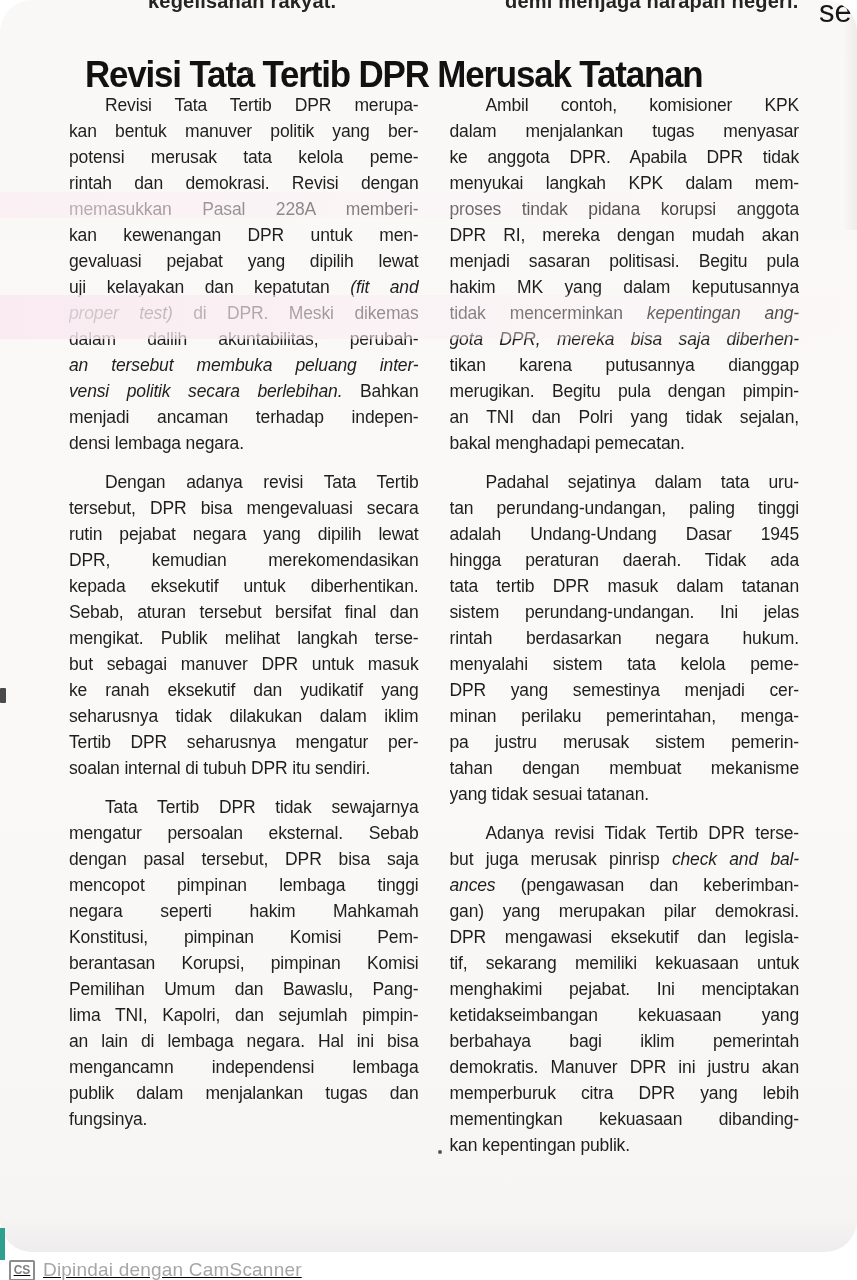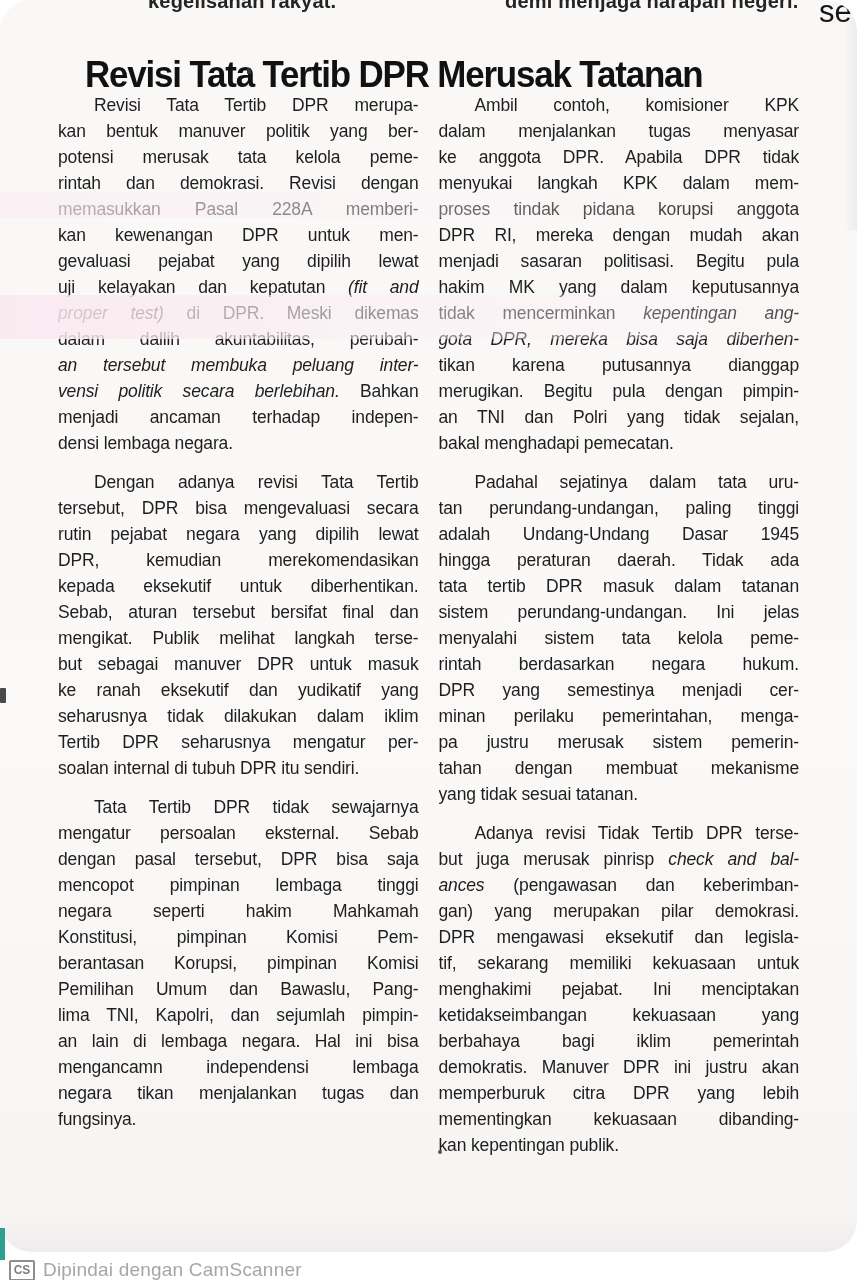--- a/index.html
+++ b/index.html
@@ -14,40 +14,40 @@
   .hdr-left{position:absolute;left:148px;top:-10px;font-size:20px;font-weight:bold;letter-spacing:.2px;}
   .hdr-right{position:absolute;left:505px;top:-10px;font-size:20px;font-weight:bold;letter-spacing:.2px;}
   .hdr-corner{position:absolute;left:819px;top:-6px;height:40px;overflow:visible;font-size:31px;color:#161616;}
   
   .headline{position:absolute;left:85px;top:30px;width:700px;
             font-size:36px;font-weight:bold;letter-spacing:-1.2px;color:#111;
             transform:scaleX(.97);transform-origin:left;white-space:nowrap;}
   
   .cols{position:absolute;left:58px;top:92px;width:741px;display:flex;gap:20px;color:#1e1e1e;}
   .col{width:365px;}
-  .para{margin:0 0 13px 0;}
+  .para{margin:0 0 13px 11px;}
   .line{font-size:17.5px;line-height:26px;height:26px;letter-spacing:-.15px;
         text-align:justify;text-align-last:justify;overflow:hidden;white-space:nowrap;}
   .line.last{text-align-last:left;}
   .line.first{text-indent:36px;}
   .it{font-style:italic;}
   
   .band{position:absolute;left:0;right:0;pointer-events:none;}
   .band1{top:192px;height:26px;background:linear-gradient(90deg,rgba(250,238,243,.75),rgba(250,240,244,.35) 55%,rgba(250,240,244,0));}
   .band2{top:295px;height:44px;background:linear-gradient(90deg,rgba(249,233,240,.9),rgba(250,238,243,.5) 50%,rgba(250,242,245,.15));}
   .edge-shade{position:absolute;top:0;right:0;width:14px;height:230px;
               background:linear-gradient(90deg,rgba(0,0,0,0),rgba(0,0,0,.05));pointer-events:none;}
   .mark{position:absolute;pointer-events:none;}
   .mark-edge1{left:0;top:688px;width:6px;height:15px;background:#4a4a4a;border-radius:1px;}
   .mark-teal{left:0;top:1228px;width:5px;height:36px;background:#2fa08e;}
   .mark-dot{left:438px;top:1150px;width:4px;height:4px;background:#555;border-radius:50%;}
   .mark-title{left:247px;top:68px;width:4px;height:6px;background:#333;border-radius:1px;}
   
   .cam-bar{position:absolute;left:0;bottom:0;right:0;height:20px;background:#ffffff;
-           display:flex;align-items:center;}
+           display:flex;align-items:center;text-decoration:underline;}
   .cs-badge{margin-left:9px;width:22px;height:17px;border:2px solid #8d8d8d;border-radius:2px;
             color:#7f7f7f;font-size:12px;font-weight:bold;display:flex;align-items:center;
             justify-content:center;letter-spacing:0;background:#fff;}
   .cam-text{margin-left:8px;font-size:19px;color:#a6a6a6;letter-spacing:.2px;}
 </style>
 </head>
 <body>
 
 <div class="screen">
   <div class="paper">
@@ -97,21 +97,21 @@
             <div class="line"><span>mengatur persoalan eksternal. Sebab</span></div>
             <div class="line"><span>dengan pasal tersebut, DPR bisa saja</span></div>
             <div class="line"><span>mencopot pimpinan lembaga tinggi</span></div>
             <div class="line"><span>negara seperti hakim Mahkamah</span></div>
             <div class="line"><span>Konstitusi, pimpinan Komisi Pem-</span></div>
             <div class="line"><span>berantasan Korupsi, pimpinan Komisi</span></div>
             <div class="line"><span>Pemilihan Umum dan Bawaslu, Pang-</span></div>
             <div class="line"><span>lima TNI, Kapolri, dan sejumlah pimpin-</span></div>
             <div class="line"><span>an lain di lembaga negara. Hal ini bisa</span></div>
             <div class="line"><span>mengancamn independensi lembaga</span></div>
-            <div class="line"><span>negara tikan menjalankan tugas dan</span></div>
+            <div class="line"><span>publik dalam menjalankan tugas dan</span></div>
             <div class="line last"><span>fungsinya.</span></div>
           </div>
         </div>
       <div class="col">
           <div class="para">
             <div class="line first"><span>Ambil contoh, komisioner KPK</span></div>
             <div class="line"><span>dalam menjalankan tugas menyasar</span></div>
             <div class="line"><span>ke anggota DPR. Apabila DPR tidak</span></div>
             <div class="line"><span>menyukai langkah KPK dalam mem-</span></div>
             <div class="line"><span>proses tindak pidana korupsi anggota</span></div>
@@ -125,22 +125,22 @@
             <div class="line"><span>an TNI dan Polri yang tidak sejalan,</span></div>
             <div class="line last"><span>bakal menghadapi pemecatan.</span></div>
           </div>
           <div class="para">
             <div class="line first"><span>Padahal sejatinya dalam tata uru-</span></div>
             <div class="line"><span>tan perundang-undangan, paling tinggi</span></div>
             <div class="line"><span>adalah Undang-Undang Dasar 1945</span></div>
             <div class="line"><span>hingga peraturan daerah. Tidak ada</span></div>
             <div class="line"><span>tata tertib DPR masuk dalam tatanan</span></div>
             <div class="line"><span>sistem perundang-undangan. Ini jelas</span></div>
+            <div class="line"><span>rintah berdasarkan negara hukum.</span></div>
             <div class="line"><span>menyalahi sistem tata kelola peme-</span></div>
-            <div class="line"><span>rintah berdasarkan negara hukum.</span></div>
             <div class="line"><span>DPR yang semestinya menjadi cer-</span></div>
             <div class="line"><span>minan perilaku pemerintahan, menga-</span></div>
             <div class="line"><span>pa justru merusak sistem pemerin-</span></div>
             <div class="line"><span>tahan dengan membuat mekanisme</span></div>
             <div class="line last"><span>yang tidak sesuai tatanan.</span></div>
           </div>
           <div class="para">
             <div class="line first"><span>Adanya revisi Tidak Tertib DPR terse-</span></div>
             <div class="line"><span>but juga merusak pinrisp </span><span class="it">check and bal-</span></div>
             <div class="line"><span class="it">ances</span><span> (pengawasan dan keberimban-</span></div>

